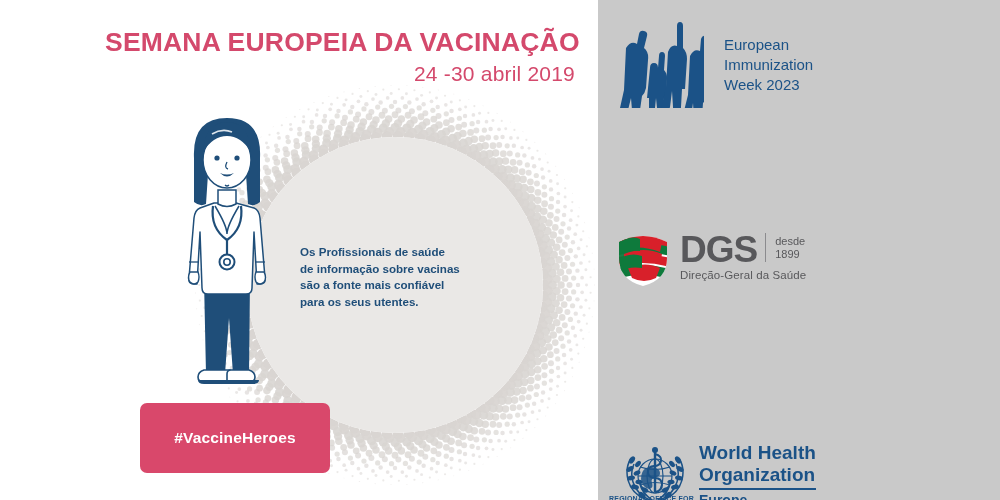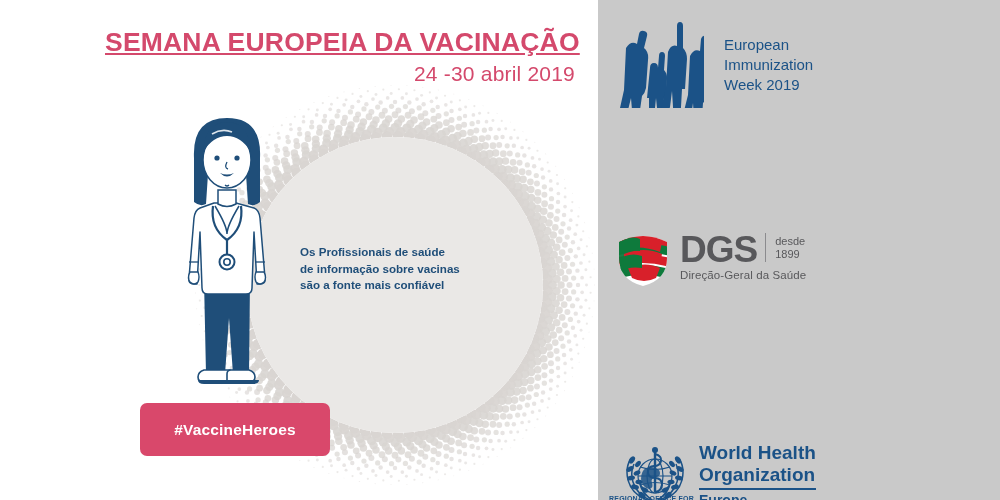--- a/index.html
+++ b/index.html
@@ -35,21 +35,20 @@
     position:absolute; left:105px; top:28px;
     width:470px;
   }
   #title-main {
     font-size:26.5px;
     font-weight:bold;
     color:#d4496c;
     letter-spacing:0.2px;
     line-height:1.1;
     white-space:nowrap;
-    text-decoration:underline;
   }
   #title-sub {
     margin-top:5px;
     font-size:21px;
     font-weight:normal;
     color:#d4496c;
     letter-spacing:0.2px;
     line-height:1.15;
     text-align:right;
   }
@@ -61,21 +60,21 @@
     color:#1f4e79;
     font-size:11.6px;
     font-weight:bold;
     line-height:1.44;
   }
   #body-copy .para2 { margin-top:14px; }
 
   
   #hashtag-banner {
     position:absolute; left:140px; top:403px;
-    width:190px; height:53px;
+    width:190px; height:70px;
     background:#d9486b;
     border-radius:7px;
     display:flex; align-items:center; justify-content:center;
   }
   #hashtag-label {
     color:#ffffff;
     font-size:15.5px;
     font-weight:bold;
     letter-spacing:0.2px;
   }
@@ -1308,20 +1307,21 @@
     <div id="title-block">
       <div id="title-main">SEMANA EUROPEIA DA VACINAÇÃO</div>
       <div id="title-sub">24 -30 abril 2019</div>
     </div>
 
     <div id="body-copy">
       <div class="para1">
         <div>Os Profissionais de saúde</div>
         <div>de informação sobre vacinas</div>
         <div>são a fonte mais confiável</div>
+        <div>para os seus utentes.</div>
       </div>
     </div>
 
     <div id="hashtag-banner">
       <span id="hashtag-label">#VaccineHeroes</span>
     </div>
 
   </div>
 
   <div id="right-panel">
@@ -1335,21 +1335,21 @@
           <path d="M30 46 q0 -5 4 -5 q4 0 4 5 l1 -12 q0 -4 3 -4 q3 0 3 4 l-1 14 q3 3 3 8 l-1 20 l-2 0 l-1 10 q0 3 -3 3 q-3 0 -3 -3 l-1 -10 l-1 10 q0 3 -3 3 q-3 0 -3 -3 l0 -10 l-2 0 z"></path>
 
           <path d="M48 30 q3 -8 9 -6 l0 -20 q0 -4 3 -4 q3 0 3 4 l0 22 q4 4 4 11 l-2 30 l-3 0 l-1 18 q0 4 -4 4 q-4 0 -4 -4 l-1 -16 l-2 16 q-1 4 -5 3 q-4 -1 -3 -5 l4 -18 z"></path>
 
           <path d="M70 34 q4 -8 10 -5 l1 -12 q1 -4 5 -3 q4 1 3 5 l-4 14 q4 4 3 11 l-2 30 q-1 5 -3 7 l-1 14 q0 4 -4 4 q-4 0 -4 -4 l-1 -14 l-2 14 q-1 4 -5 3 q-4 -1 -3 -5 l5 -20 z"></path>
         </g>
       </svg>
       <div id="eiw-text">
         <div>European</div>
         <div>Immunization</div>
-        <div>Week 2019</div>
+        <div>Week 2023</div>
       </div>
     </div>
 
     <div class="logo-block" id="logo-dgs">
       <svg width="58" height="58" viewBox="0 0 58 58">
         <defs>
           <clipPath id="dgsclip">
             <path d="M5 14 q24 -12 48 0 l0 16 q0 22 -24 28 q-24 -6 -24 -28 z"></path>
           </clipPath>
         </defs>

